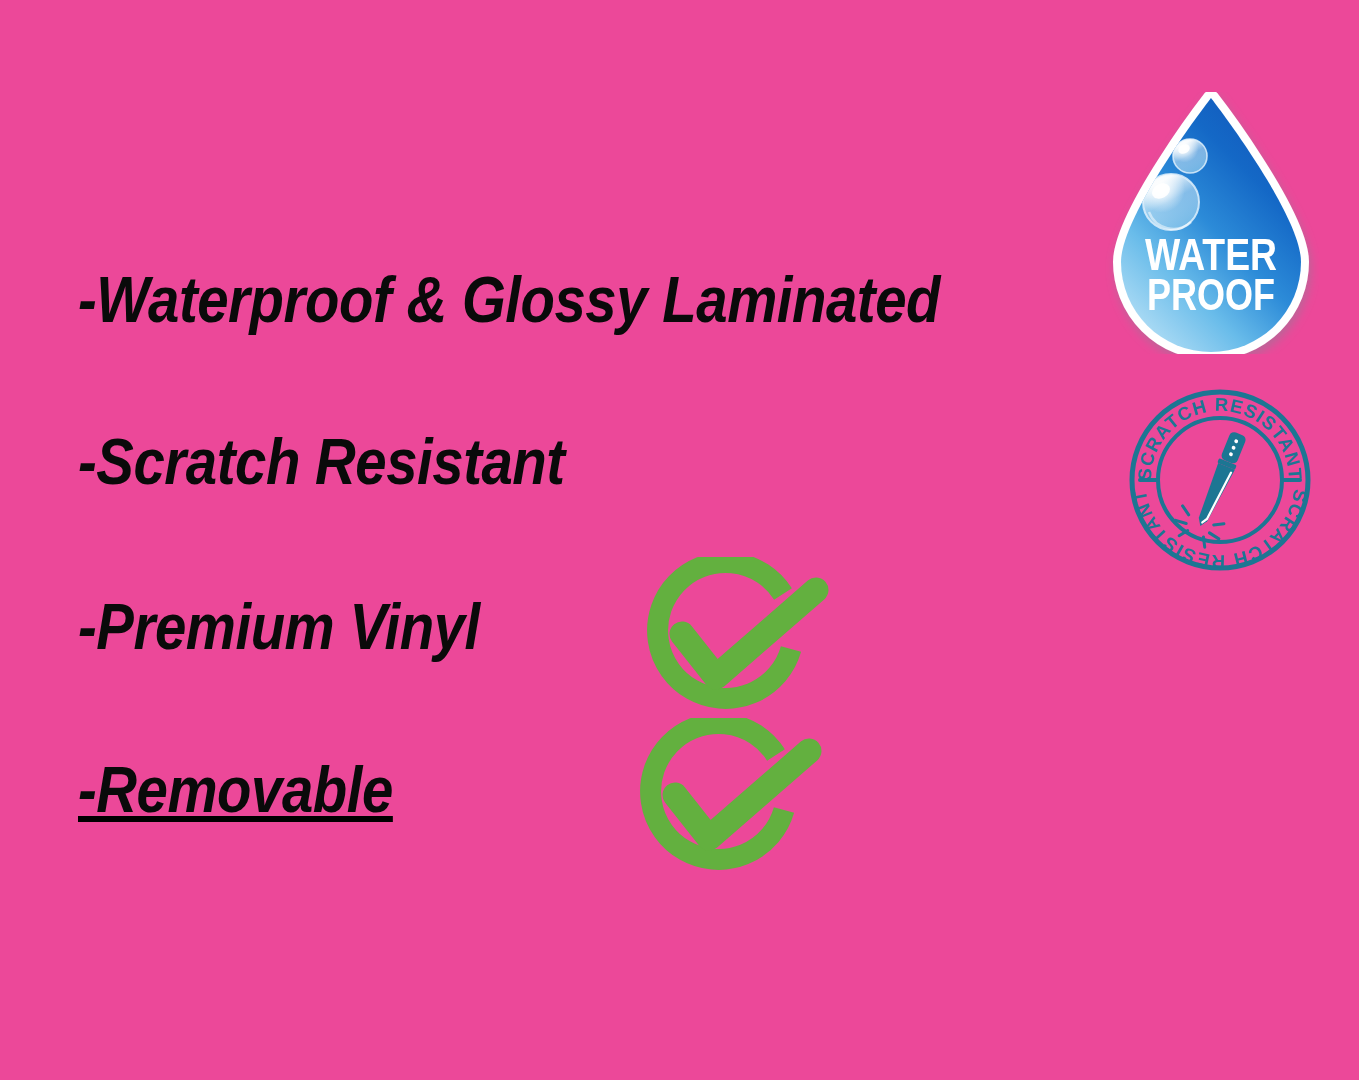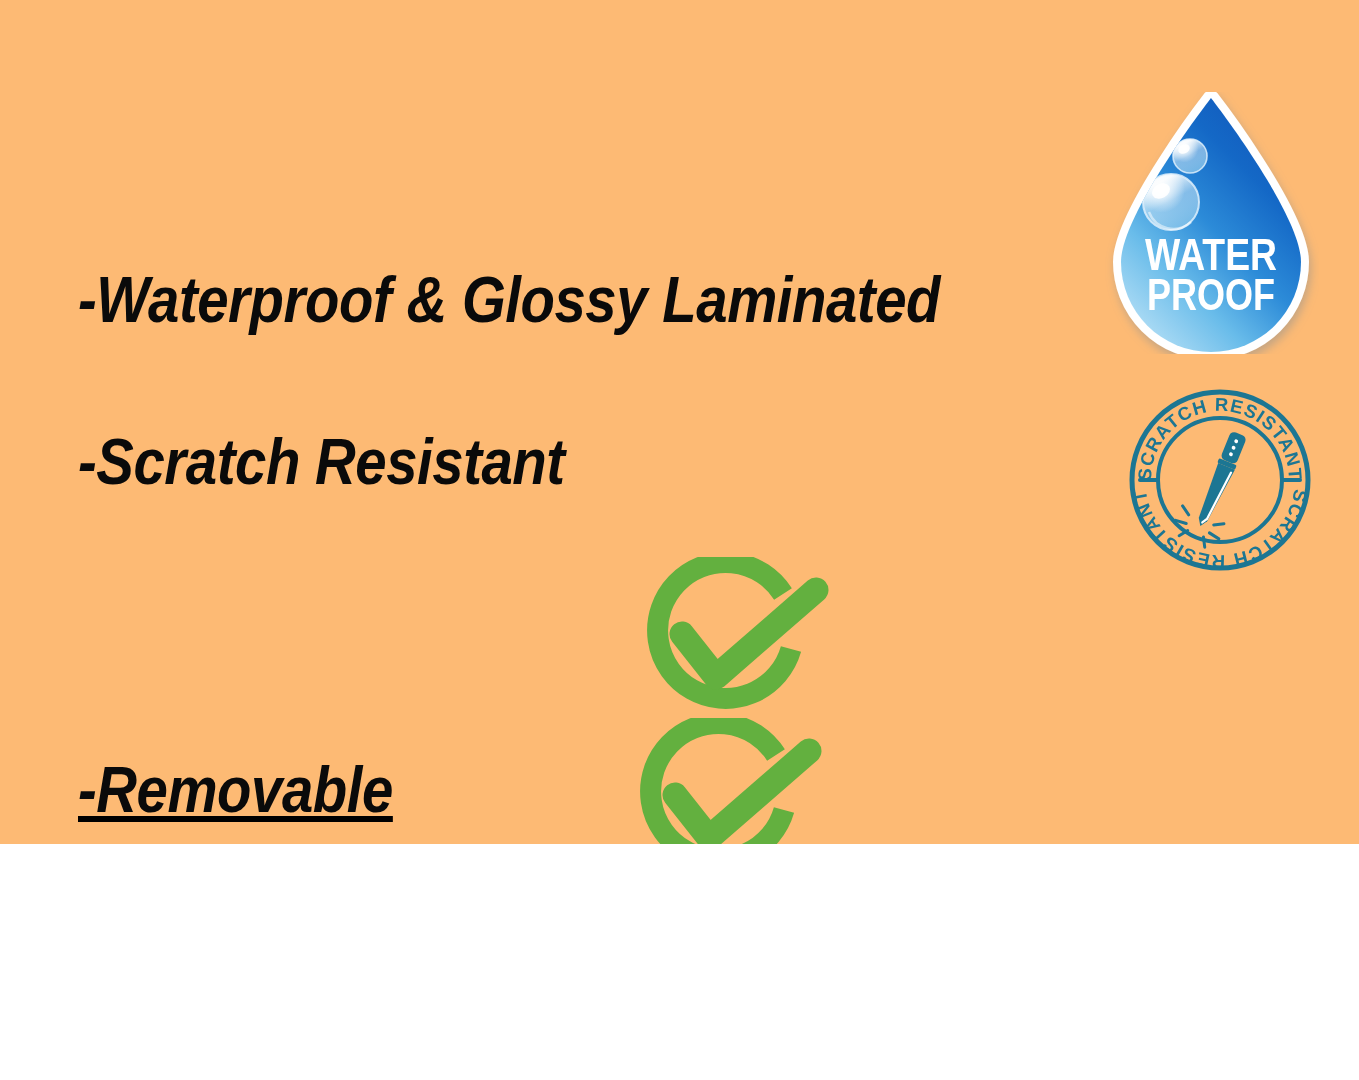--- a/index.html
+++ b/index.html
@@ -6,22 +6,22 @@
     margin: 0;
     padding: 0;
     background: #ffffff;
   }
   body {
     font-family: "Liberation Sans", sans-serif;
   }
   #page {
     position: relative;
     width: 1359px;
-    height: 844px;
-    background: #fdba74;
+    height: 1080px;
+    background: #ec4899;
     overflow: hidden;
   }
 
   
   .feature-list {
     position: absolute;
     left: 0;
     top: 0;
     width: 1100px;
     height: 1080px;
@@ -88,20 +88,23 @@
   <div class="feature-list">
 
     <div class="feature-row" id="row-0">
       <span class="feature-text">-Waterproof &amp; Glossy Laminated</span>
     </div>
 
     <div class="feature-row" id="row-1">
       <span class="feature-text">-Scratch Resistant</span>
     </div>
 
+    <div class="feature-row" id="row-2">
+      <span class="feature-text">-Premium Vinyl</span>
+    </div>
 
     <div class="feature-row" id="row-3">
       <span class="feature-text">-Removable</span>
     </div>
 
   </div>
 
   <div class="waterproof-badge">
     <svg width="216" height="262" viewBox="0 0 216 262" xmlns="http://www.w3.org/2000/svg">
       <defs>

